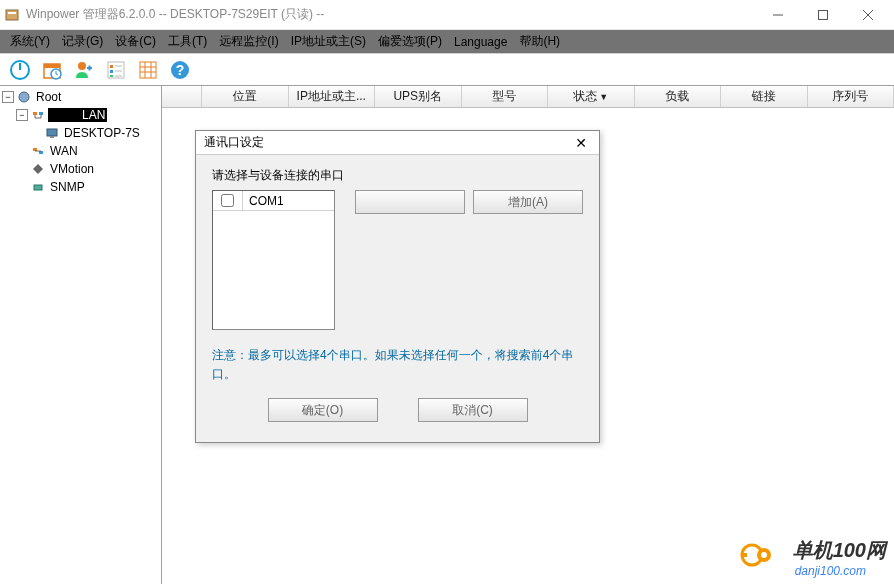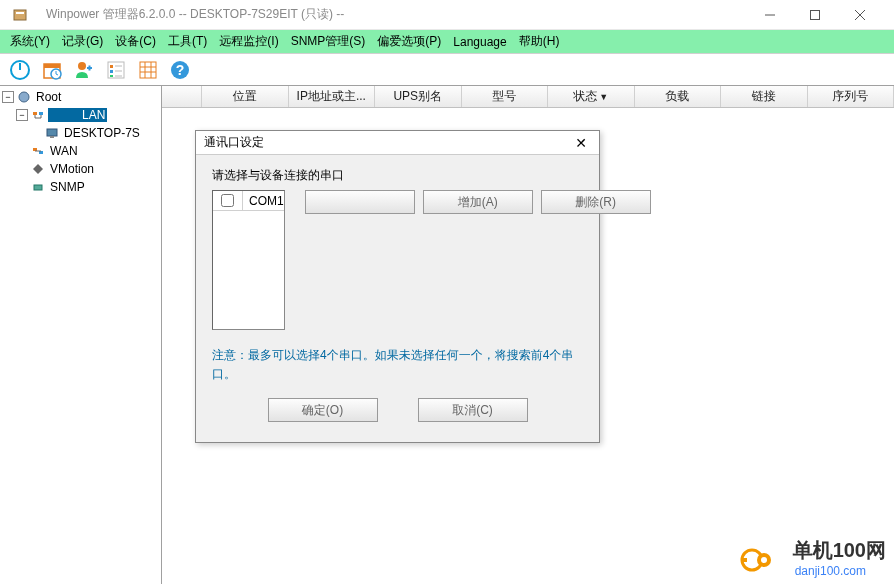--- a/index.html
+++ b/index.html
@@ -1,43 +1,43 @@
 <!DOCTYPE html>
 <html><head>
   <meta charset="utf-8">
   <style>
     * { box-sizing: border-box; margin: 0; padding: 0; }
     body { font-family: "Microsoft YaHei", "SimSun", Arial, sans-serif; font-size: 12px; background: #fff; width: 894px; height: 584px; overflow: hidden; position: relative; }
     
     
-    .titlebar { height: 30px; background: #fff; display: flex; align-items: center; padding: 0 12px; border-bottom: 1px solid #e8e8e8; gap: 12px; }
+    .titlebar { height: 30px; background: #fff; display: flex; align-items: center; padding: 0 4px; border-bottom: 1px solid #e8e8e8; }
     .titlebar-icon { width: 16px; height: 16px; margin-right: 6px; display: inline-flex; align-items: center; justify-content: center; }
     .titlebar-text { color: #888; flex: 1; font-size: 12px; }
     .win-controls { display: flex; gap: 0; }
     .win-btn { width: 45px; height: 28px; display: flex; align-items: center; justify-content: center; color: #888; cursor: pointer; }
     
     
-    .menubar { height: 24px; background: #86efac; display: flex; align-items: center; padding: 0 4px; border-bottom: 1px solid #d0d0d0; }
+    .menubar { height: 24px; background: #737373; display: flex; align-items: center; padding: 0 4px; border-bottom: 1px solid #d0d0d0; }
     .menu-item { padding: 3px 6px; cursor: pointer; color: #000; }
     
     
     .toolbar { height: 32px; background: #fff; display: flex; align-items: center; padding: 2px 6px; border-bottom: 1px solid #a0a0a0; gap: 4px; }
     .tool-btn { width: 28px; height: 28px; border: 1px solid transparent; display: flex; align-items: center; justify-content: center; cursor: pointer; }
     
     
     .main { display: flex; height: calc(100% - 86px); }
     
     
     .tree-panel { width: 162px; border-right: 1px solid #a0a0a0; background: #fff; overflow: auto; padding: 2px; }
     .tree-node { display: flex; align-items: center; height: 18px; cursor: pointer; white-space: nowrap; }
     .tree-toggle { width: 12px; height: 12px; border: 1px solid #888; display: inline-flex; align-items: center; justify-content: center; font-size: 9px; margin-right: 2px; line-height: 1; }
     .tree-spacer { width: 14px; display: inline-block; }
     .tree-icon { width: 16px; height: 16px; margin-right: 2px; display: inline-flex; align-items: center; justify-content: center; }
     .tree-label { padding: 0 2px; }
-    .tree-selected { background: #0369a1; color: #fff; padding-left: 34px; }
+    .tree-selected { background: #000000; color: #fff; padding-left: 34px; }
     .tree-indent1 { padding-left: 14px; }
     .tree-indent2 { padding-left: 28px; }
     
     
     .content { flex: 1; display: flex; flex-direction: column; background: #fff; }
     .table-header { height: 22px; display: flex; background: linear-gradient(#fdfdfd, #eaeaea); border-bottom: 1px solid #c0c0c0; }
     .th { flex: 1; border-right: 1px solid #d0d0d0; display: flex; align-items: center; justify-content: center; font-size: 12px; color: #222; position: relative; }
     .th-first { width: 40px; flex: 0 0 40px; }
     .sort-indicator { font-size: 9px; margin-left: 2px; }
     .content-body { flex: 1; background: #fff; position: relative; }
@@ -54,21 +54,21 @@
     .port-item { display: flex; align-items: center; height: 20px; border-bottom: 1px solid #d0d0d0; }
     .port-check { width: 30px; display: flex; align-items: center; justify-content: center; border-right: 1px solid #d0d0d0; height: 100%; }
     .port-check input { margin: 0; }
     .port-name { padding-left: 6px; flex: 1; }
     .dialog-buttons { display: flex; flex-direction: row; gap: 8px; }
     .dlg-btn { width: 110px; height: 24px; background: linear-gradient(#fdfdfd, #e3e3e3); border: 1px solid #999; cursor: pointer; font-size: 12px; color: #666; font-family: inherit; }
     .notice { color: #0369a1; margin-top: 16px; margin-bottom: 14px; line-height: 1.6; }
     .bottom-btns { display: flex; justify-content: center; gap: 40px; margin-bottom: 8px; }
     
     
-    .watermark { position: absolute; right: 8px; bottom: 6px; display: flex; align-items: flex-end; gap: 18px; }
+    .watermark { position: absolute; right: 8px; bottom: 6px; display: flex; align-items: flex-start; gap: 18px; font-style: italic; }
     .wm-logo { width: 36px; height: 36px; }
     .wm-text1 { font-size: 20px; font-weight: bold; color: #333; }
     .wm-text2 { font-size: 12px; color: #3b82f6; margin-left: 2px; }
   </style>
 </head>
 <body>
 
 <div class="titlebar">
   <span class="titlebar-icon">
     <svg width="16" height="16" viewBox="0 0 16 16">
@@ -96,21 +96,21 @@
       </div>
   </div>
 </div>
 
 <div class="menubar">
   <span class="menu-item">系统(Y)</span>
   <span class="menu-item">记录(G)</span>
   <span class="menu-item">设备(C)</span>
   <span class="menu-item">工具(T)</span>
   <span class="menu-item">远程监控(I)</span>
-  <span class="menu-item">SNMP管理(S)</span>
+  <span class="menu-item">IP地址或主(S)</span>
   <span class="menu-item">偏爱选项(P)</span>
   <span class="menu-item">Language</span>
   <span class="menu-item">帮助(H)</span>
 </div>
 
 <div class="toolbar">
   <div class="tool-btn">
     <svg width="24" height="24" viewBox="0 0 24 24">
         <circle cx="12" cy="12" r="9" fill="none" stroke="#0a9dd8" stroke-width="2"></circle>
         <line x1="12" y1="5" x2="12" y2="12" stroke="#0a9dd8" stroke-width="2"></line>
@@ -257,21 +257,20 @@
         <div class="port-item">
           <div class="port-check">
             <input type="checkbox" style="">
           </div>
           <div class="port-name">COM1</div>
         </div>
       </div>
       <div class="dialog-buttons">
         <button class="dlg-btn"></button>
         <button class="dlg-btn">增加(A)</button>
-        <button class="dlg-btn">删除(R)</button>
       </div>
     </div>
     <div class="notice">注意：最多可以选择4个串口。如果未选择任何一个，将搜索前4个串口。</div>
     <div class="bottom-btns">
       <button class="dlg-btn">确定(O)</button>
       <button class="dlg-btn">取消(C)</button>
     </div>
   </div>
 </div>
 

